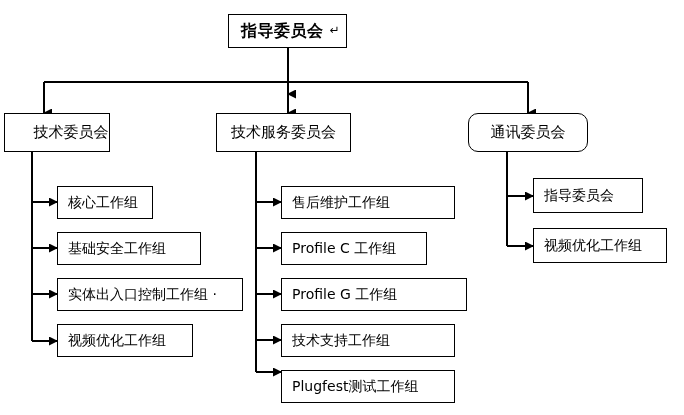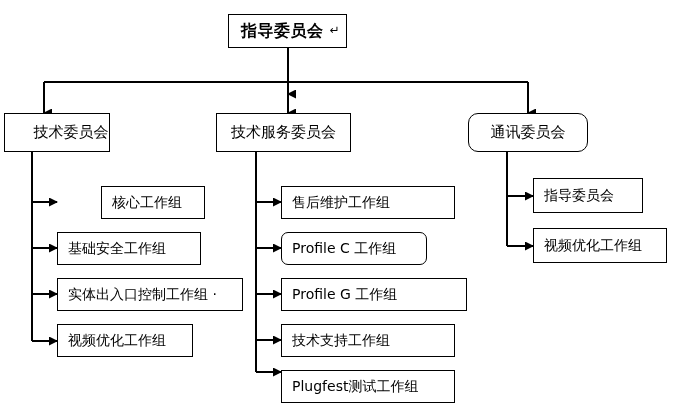--- a/index.html
+++ b/index.html
@@ -111,36 +111,36 @@
         <span class="node-label">技术委员会</span>
       </div>
       <div class="node-box lvl2" style="left: 216px; top: 113px; width: 135px; height: 39px;">
         <span class="node-label">技术服务委员会</span>
       </div>
       <div class="node-box lvl2" style="left: 468px; top: 113px; width: 120px; height: 39px; border-radius: 10px;">
         <span class="node-label">通讯委员会</span>
       </div>
     </div>
   <div id="level3-container">
-      <div class="node-box lvl3" style="left: 57px; top: 186px; width: 104px; height: 33px; margin-left: 44px;">
+      <div class="node-box lvl3" style="left: 57px; top: 186px; width: 96px; height: 33px;">
         <span class="node-label">核心工作组</span>
       </div>
       <div class="node-box lvl3" style="left: 57px; top: 232px; width: 144px; height: 33px;">
         <span class="node-label">基础安全工作组</span>
       </div>
       <div class="node-box lvl3" style="left: 57px; top: 278px; width: 186px; height: 33px;">
         <span class="node-label">实体出入口控制工作组 ·</span>
       </div>
       <div class="node-box lvl3" style="left: 57px; top: 324px; width: 136px; height: 33px;">
         <span class="node-label">视频优化工作组</span>
       </div>
       <div class="node-box lvl3" style="left: 281px; top: 186px; width: 174px; height: 33px;">
         <span class="node-label">售后维护工作组</span>
       </div>
-      <div class="node-box lvl3" style="left: 281px; top: 232px; width: 146px; height: 33px; border-radius: 7px;">
+      <div class="node-box lvl3" style="left: 281px; top: 232px; width: 146px; height: 33px;">
         <span class="node-label">Profile C 工作组</span>
       </div>
       <div class="node-box lvl3" style="left: 281px; top: 278px; width: 186px; height: 33px;">
         <span class="node-label">Profile G 工作组</span>
       </div>
       <div class="node-box lvl3" style="left: 281px; top: 324px; width: 174px; height: 33px;">
         <span class="node-label">技术支持工作组</span>
       </div>
       <div class="node-box lvl3" style="left: 281px; top: 370px; width: 174px; height: 33px;">
         <span class="node-label">Plugfest测试工作组</span>

